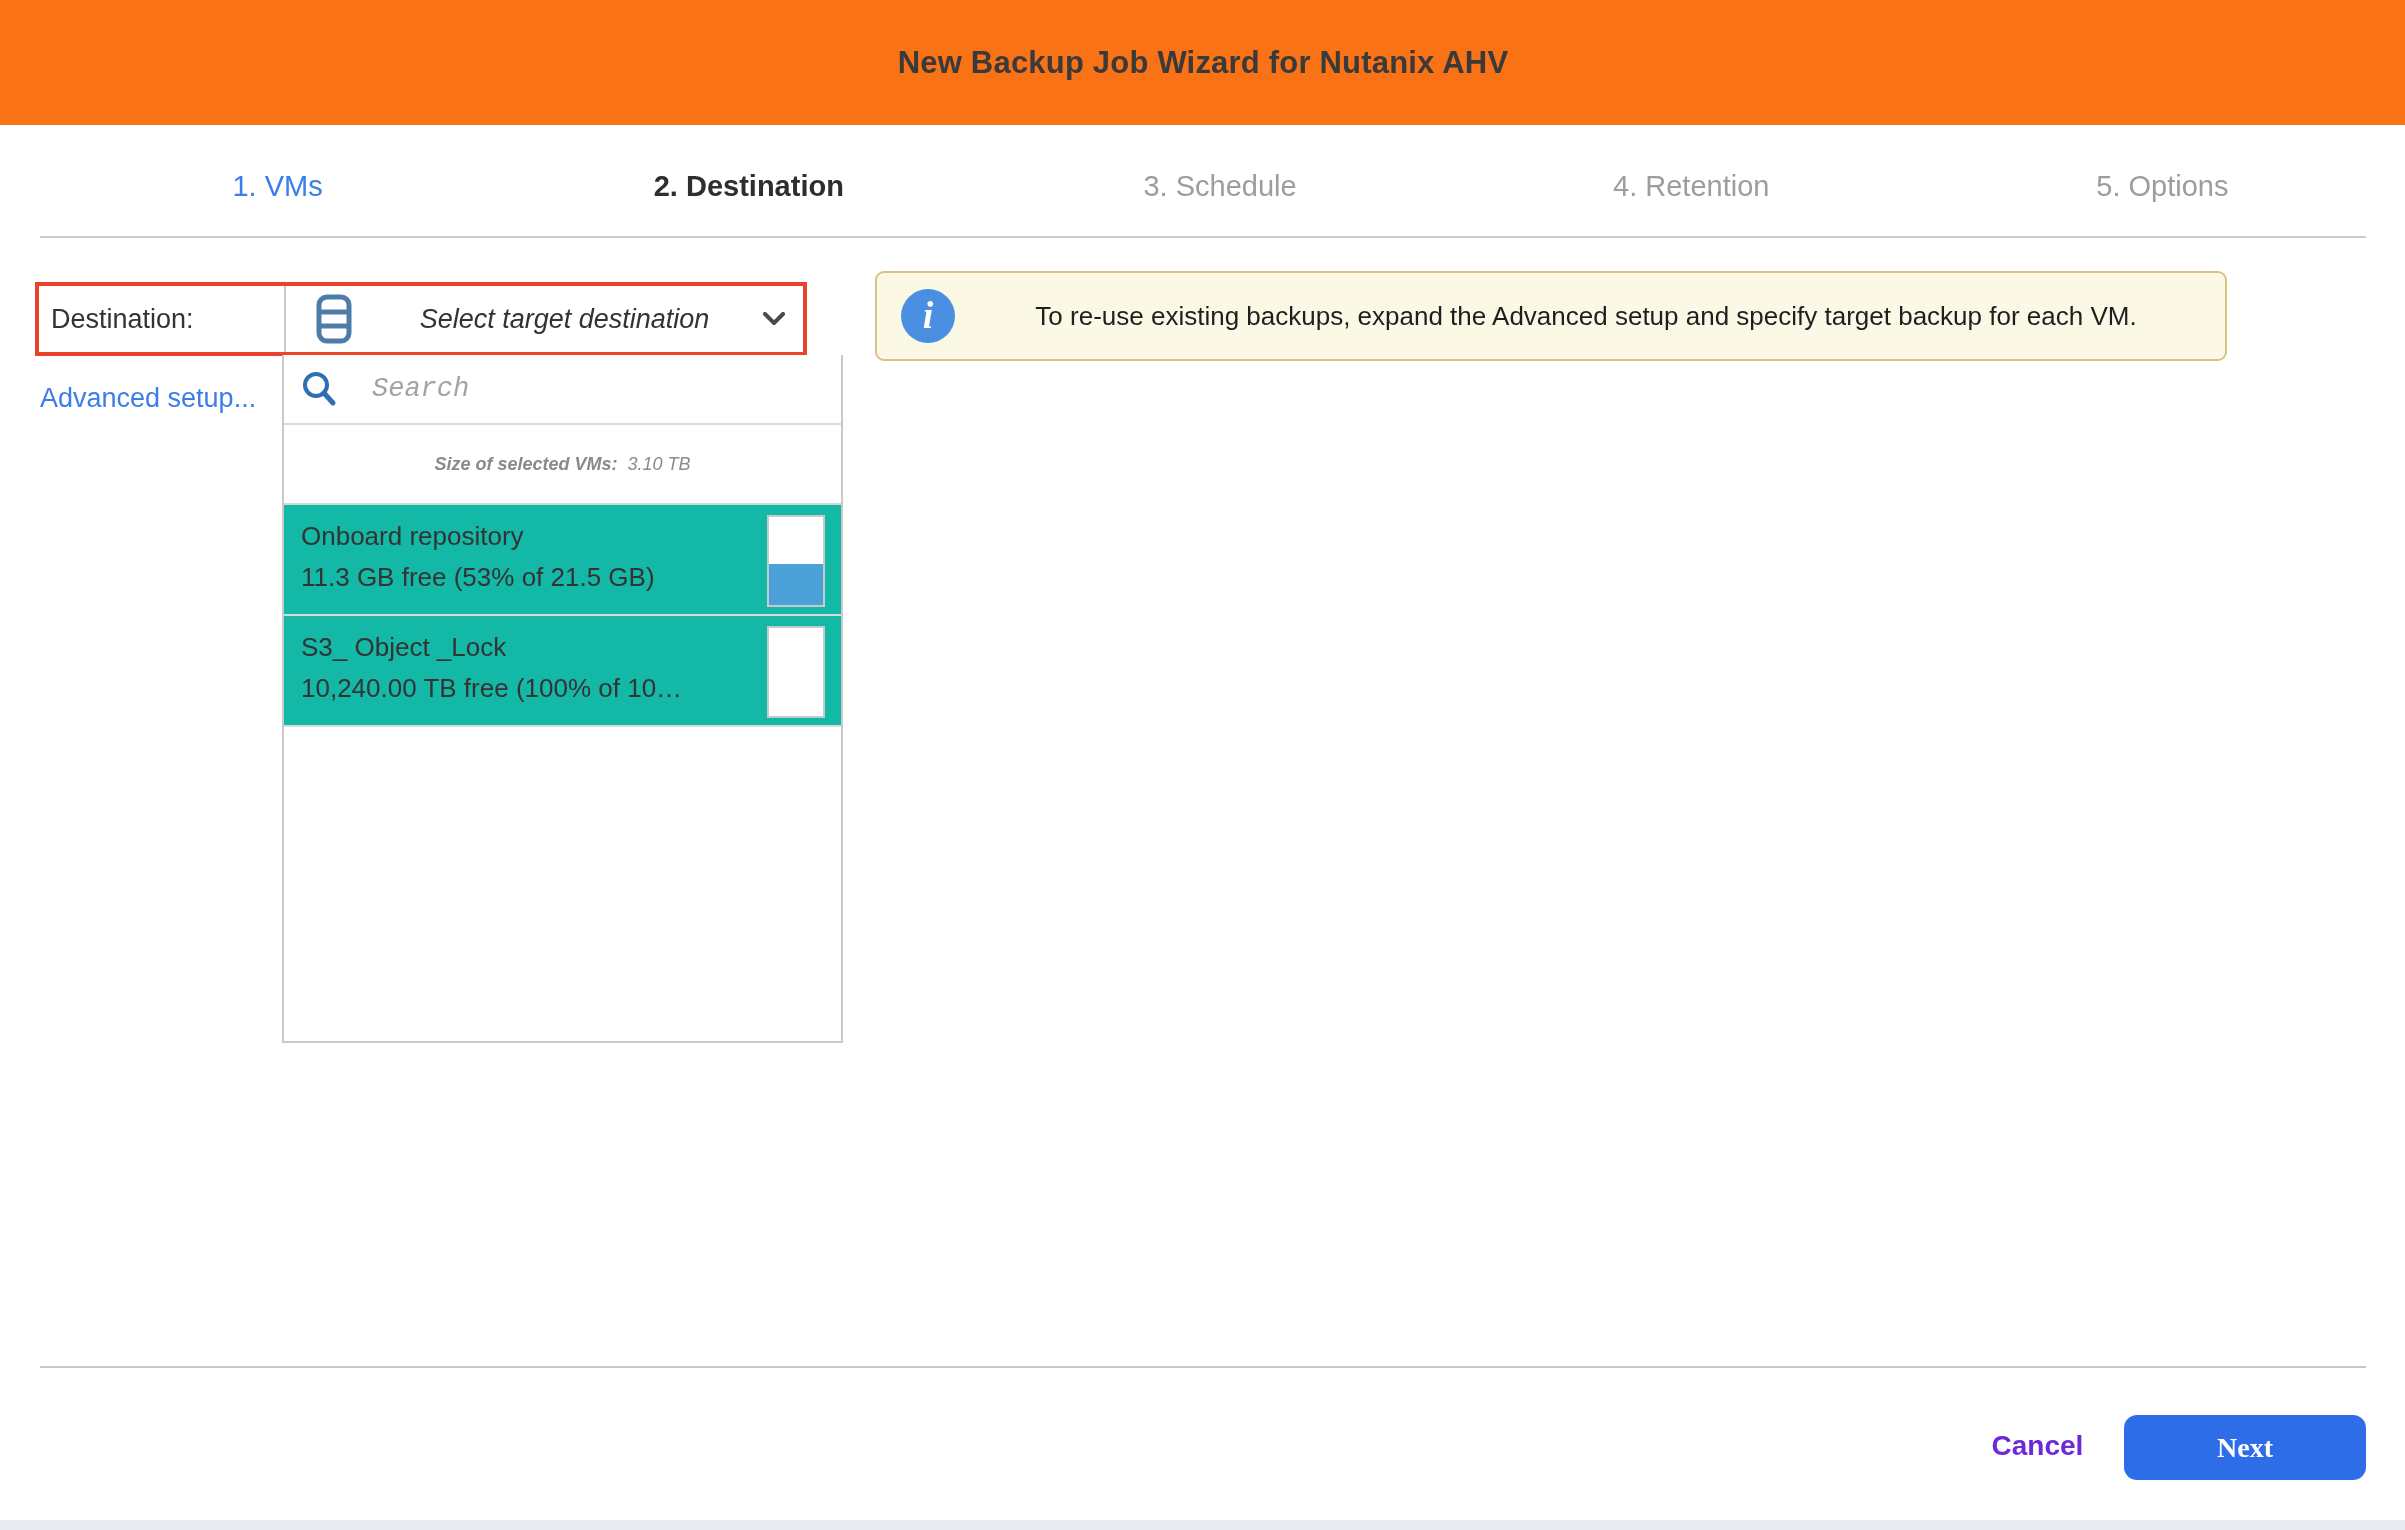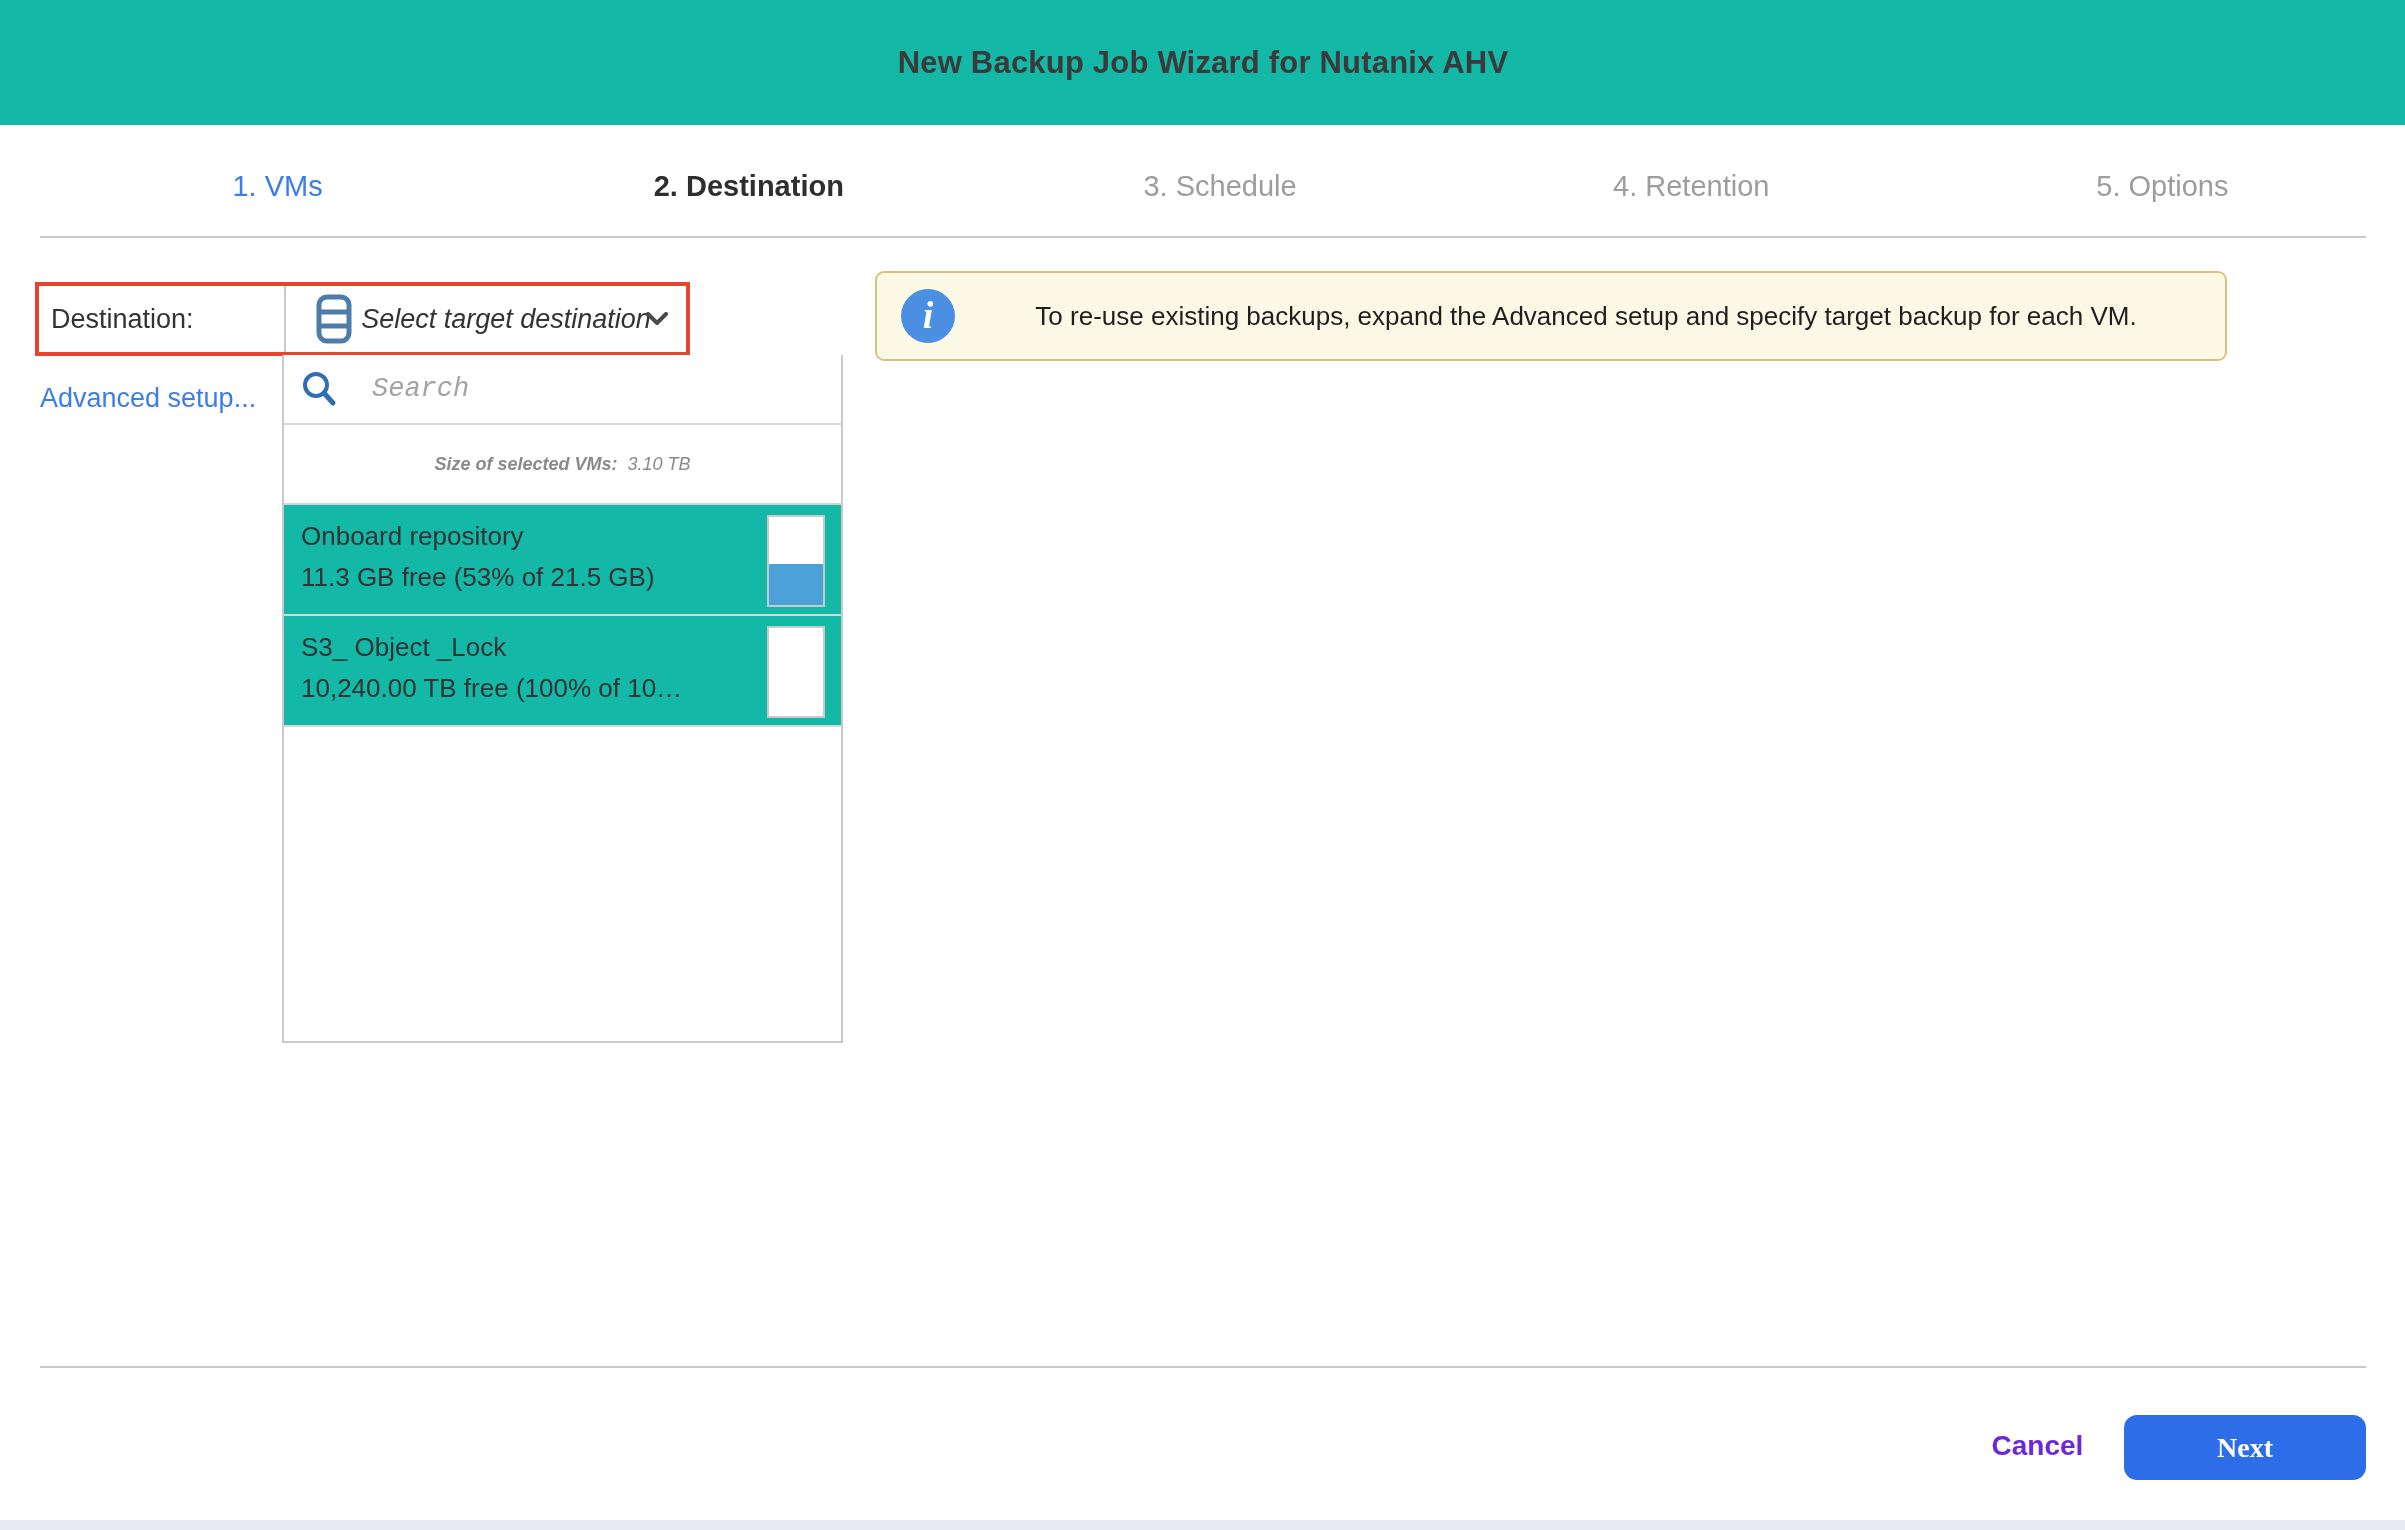--- a/index.html
+++ b/index.html
@@ -4,39 +4,39 @@
 <style>
   * { margin: 0; padding: 0; box-sizing: border-box; }
   html, body { width: 2406px; height: 1530px; background: #ffffff; }
   body { font-family: "Liberation Sans", sans-serif; color: #333; position: relative; overflow: hidden; }
 
   .stage { position: absolute; left: 0; top: 0; width: 2406px; height: 1530px; background: #fff; }
 
   
   .header {
     position: absolute; left: 0; top: 0; width: 2406px; height: 125px;
-    background: #14b8a6; display: flex; align-items: center; justify-content: center;
+    background: #f97316; display: flex; align-items: center; justify-content: center;
   }
   .header-title { font-size: 31px; font-weight: 600; color: #3a3a3a; letter-spacing: 0.2px; }
 
   
   .tabs {
     position: absolute; left: 42px; top: 131px; width: 2356px; height: 111px;
     display: flex; align-items: center;
   }
   .tab { flex: 1; text-align: center; font-size: 29px; color: #9d9d9d; cursor: default; }
   .tab.done { color: #3b7de9; font-weight: 500; }
   .tab.active { color: #2e2e2e; font-weight: 700; }
   .tabs-divider {
     position: absolute; left: 40px; top: 236px; width: 2326px; height: 2px; background: #cbcbcb;
   }
 
   
   .dest-box {
-    position: absolute; left: 35px; top: 282px; width: 655px; height: 74px;
+    position: absolute; left: 35px; top: 282px; width: 772px; height: 74px;
     border: 4px solid #e8432d; background: #fff; display: flex; align-items: stretch;
   }
   .dest-label-cell {
     width: 247px; display: flex; align-items: center; padding-left: 12px;
     border-right: 2px solid #c9c9c9;
   }
   .dest-label { font-size: 27px; color: #333; }
   .dest-select {
     flex: 1; position: relative; display: flex; align-items: center; justify-content: center;
     cursor: pointer;

